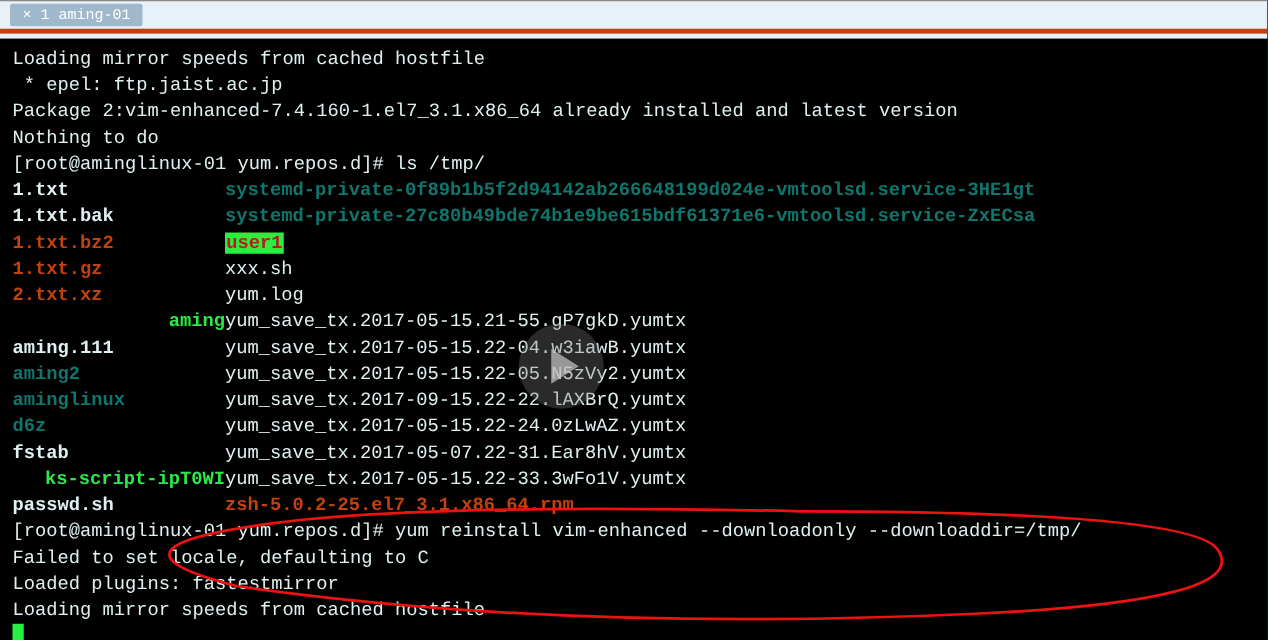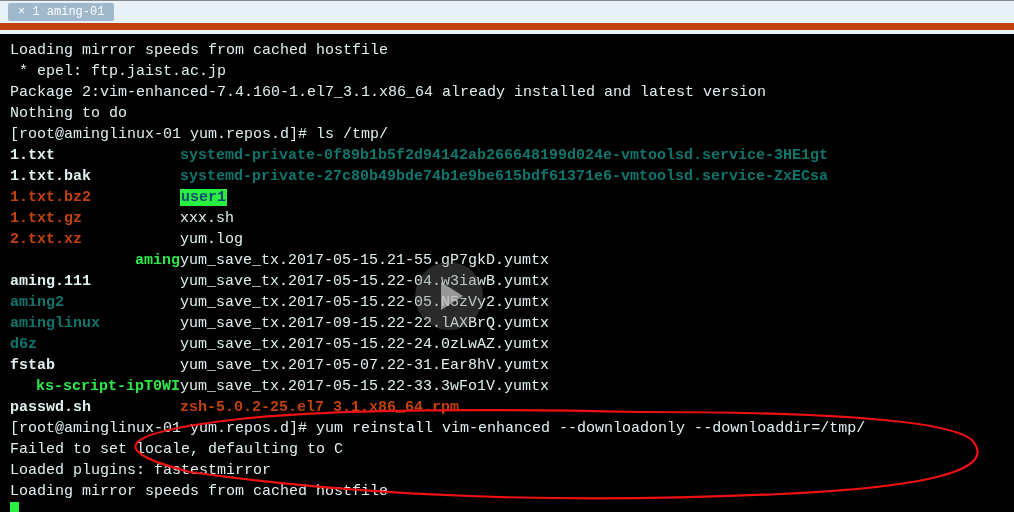--- a/index.html
+++ b/index.html
@@ -1,27 +1,27 @@
 <!DOCTYPE html>
 <html><head>
 <meta charset="utf-8">
 <style>
   html,body{margin:0;padding:0;background:#0b2e61;width:1014px;height:512px;overflow:hidden;font-family:"Courier New",monospace;font-size:15px;color:#a0d0d0;}
-  .win{background:#e8f0f8;border-bottom:7px solid #c2410c;border-top:1px solid #888;}
+  .win{background:#e8f0f8;border-bottom:4px solid #c2410c;border-top:1px solid #888;}
   .tab{display:inline-block;background:#9fb8cc;color:#fff;font-size:12px;padding:2px 10px;margin:2px 4px 2px 8px;border-radius:2px;}
   .strip{height:4px;background:#e8f0f8;}
   .term{background:#000;padding:6px 10px 10px 10px;min-height:480px;position:relative;}
   .line{white-space:pre;line-height:21px;height:21px;}
   .file{display:inline-block;width:170px;white-space:pre;}
   .wht{color:#e0f0f0;}
   .wb{color:#e0f0f0;font-weight:bold;}
   .cy{color:#0f766e;font-weight:bold;}
   .r{color:#c2410c;font-weight:bold;}
   .g{color:#2ee84a;font-weight:bold;text-align:right;}
-  .hl{color:#0c4a6e;background:#29ef41;font-weight:bold;padding:0 1px;}
+  .hl{color:#b91c1c;background:#29ef41;font-weight:bold;padding:0 1px;}
   .cursor{width:9px;height:17px;background:#29ef41;display:inline-block;vertical-align:middle;}
   .play{position:absolute;top:228px;left:415px;width:68px;height:68px;border-radius:50%;background:rgba(120,120,120,.35);display:flex;align-items:center;justify-content:center;}
   .play::after{content:"";display:block;width:0;height:0;border-left:22px solid rgba(200,200,200,.7);border-top:14px solid transparent;border-bottom:14px solid transparent;margin-left:6px;}
   svg.ann{position:absolute;top:0;left:0;pointer-events:none;}
 </style>
 </head>
 <body>
 
 <div class="win">
   <span class="tab">

